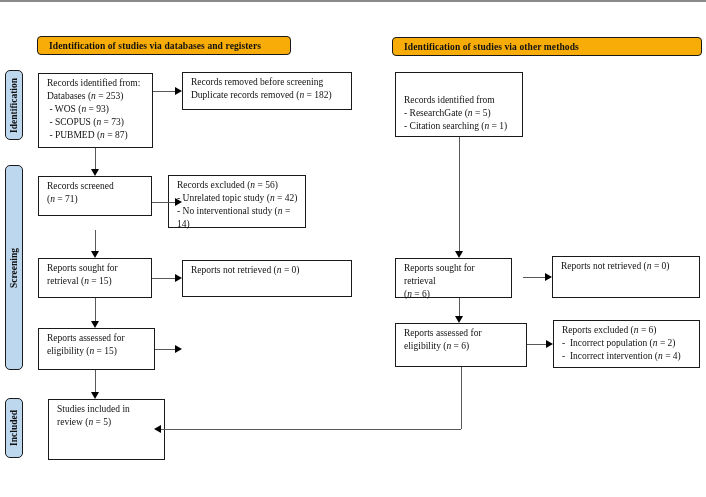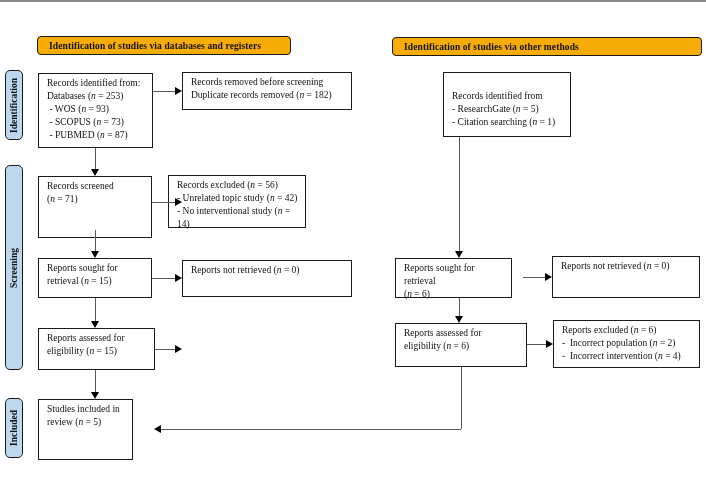--- a/index.html
+++ b/index.html
@@ -18,21 +18,21 @@
     position:absolute;background:var(--sidebar,#BDD7EE);border:1.5px solid var(--border,#1a1a1a);
     border-radius:5px;box-sizing:border-box;display:flex;align-items:center;justify-content:center;
     font-weight:bold;font-size:9.5px;
   }
   .side span{writing-mode:vertical-rl;transform:rotate(180deg);white-space:nowrap;}
   .box{
     position:absolute;background:#fff;border:1.5px solid var(--border,#1a1a1a);
     box-sizing:border-box;display:flex;
     font-size:9.5px;line-height:13px;padding:3px 5px 3px 8px;
   }
-  .box.top{align-items:center;padding-top:12px;margin-left:48px;}
+  .box.top{align-items:flex-end;padding-top:12px;}
   .box span{white-space:pre-wrap;}
   .vline{position:absolute;width:1.2px;background:var(--line,#595959);}
   .hline{position:absolute;height:1.2px;background:var(--line,#595959);}
   .arr{position:absolute;width:0;height:0;}
   .arr.down{border-left:4.5px solid transparent;border-right:4.5px solid transparent;border-top:7px solid #000;}
   .arr.right{border-top:4.5px solid transparent;border-bottom:4.5px solid transparent;border-left:7px solid #000;}
   .arr.left{border-top:4.5px solid transparent;border-bottom:4.5px solid transparent;border-right:7px solid #000;}
 </style>
 </head>
 <body>
@@ -57,36 +57,36 @@
   <div class="side" style="left:5px;top:398px;width:18px;height:60px">
     <span>Included</span>
   </div>
 
   <div class="box" style="left:38px;top:73px;width:115px;height:75px">
     <span>Records identified from:<br>Databases (<i>n</i> = 253)<br> - WOS (<i>n</i> = 93)<br> - SCOPUS (<i>n</i> = 73)<br> - PUBMED (<i>n</i> = 87)</span>
   </div>
   <div class="box" style="left:182px;top:72px;width:170px;height:38px">
     <span>Records removed before screening<br>Duplicate records removed (<i>n</i> = 182)</span>
   </div>
-  <div class="box" style="left:38px;top:176px;width:114px;height:62px">
+  <div class="box" style="left:38px;top:176px;width:114px;height:40px">
     <span>Records screened<br>(<i>n</i> = 71)</span>
   </div>
   <div class="box" style="left:168px;top:175px;width:138px;height:53px">
     <span>Records excluded (<i>n</i> = 56)<br>- Unrelated topic study (<i>n</i> = 42)<br>- No interventional study (<i>n</i> = 14)</span>
   </div>
   <div class="box" style="left:38px;top:258px;width:114px;height:40px">
     <span>Reports sought for<br>retrieval (<i>n</i> = 15)</span>
   </div>
   <div class="box" style="left:182px;top:260px;width:170px;height:37px">
     <span>Reports not retrieved (<i>n</i> = 0)</span>
   </div>
   <div class="box" style="left:38px;top:328px;width:117px;height:42px">
     <span>Reports assessed for<br>eligibility (<i>n</i> = 15)</span>
   </div>
-  <div class="box" style="left:38px;top:399px;width:95px;height:61px">
+  <div class="box" style="left:48px;top:399px;width:117px;height:61px">
     <span>Studies included in<br>review (<i>n</i> = 5)</span>
   </div>
 
   <div class="box top" style="left:395px;top:72px;width:128px;height:65px">
     <span>Records identified from<br>- ResearchGate (<i>n</i> = 5)<br>- Citation searching (<i>n</i> = 1)</span>
   </div>
   <div class="box" style="left:395px;top:258px;width:117px;height:40px">
     <span>Reports sought for retrieval<br>(<i>n</i> = 6)</span>
   </div>
   <div class="box" style="left:552px;top:256px;width:148px;height:42px">

